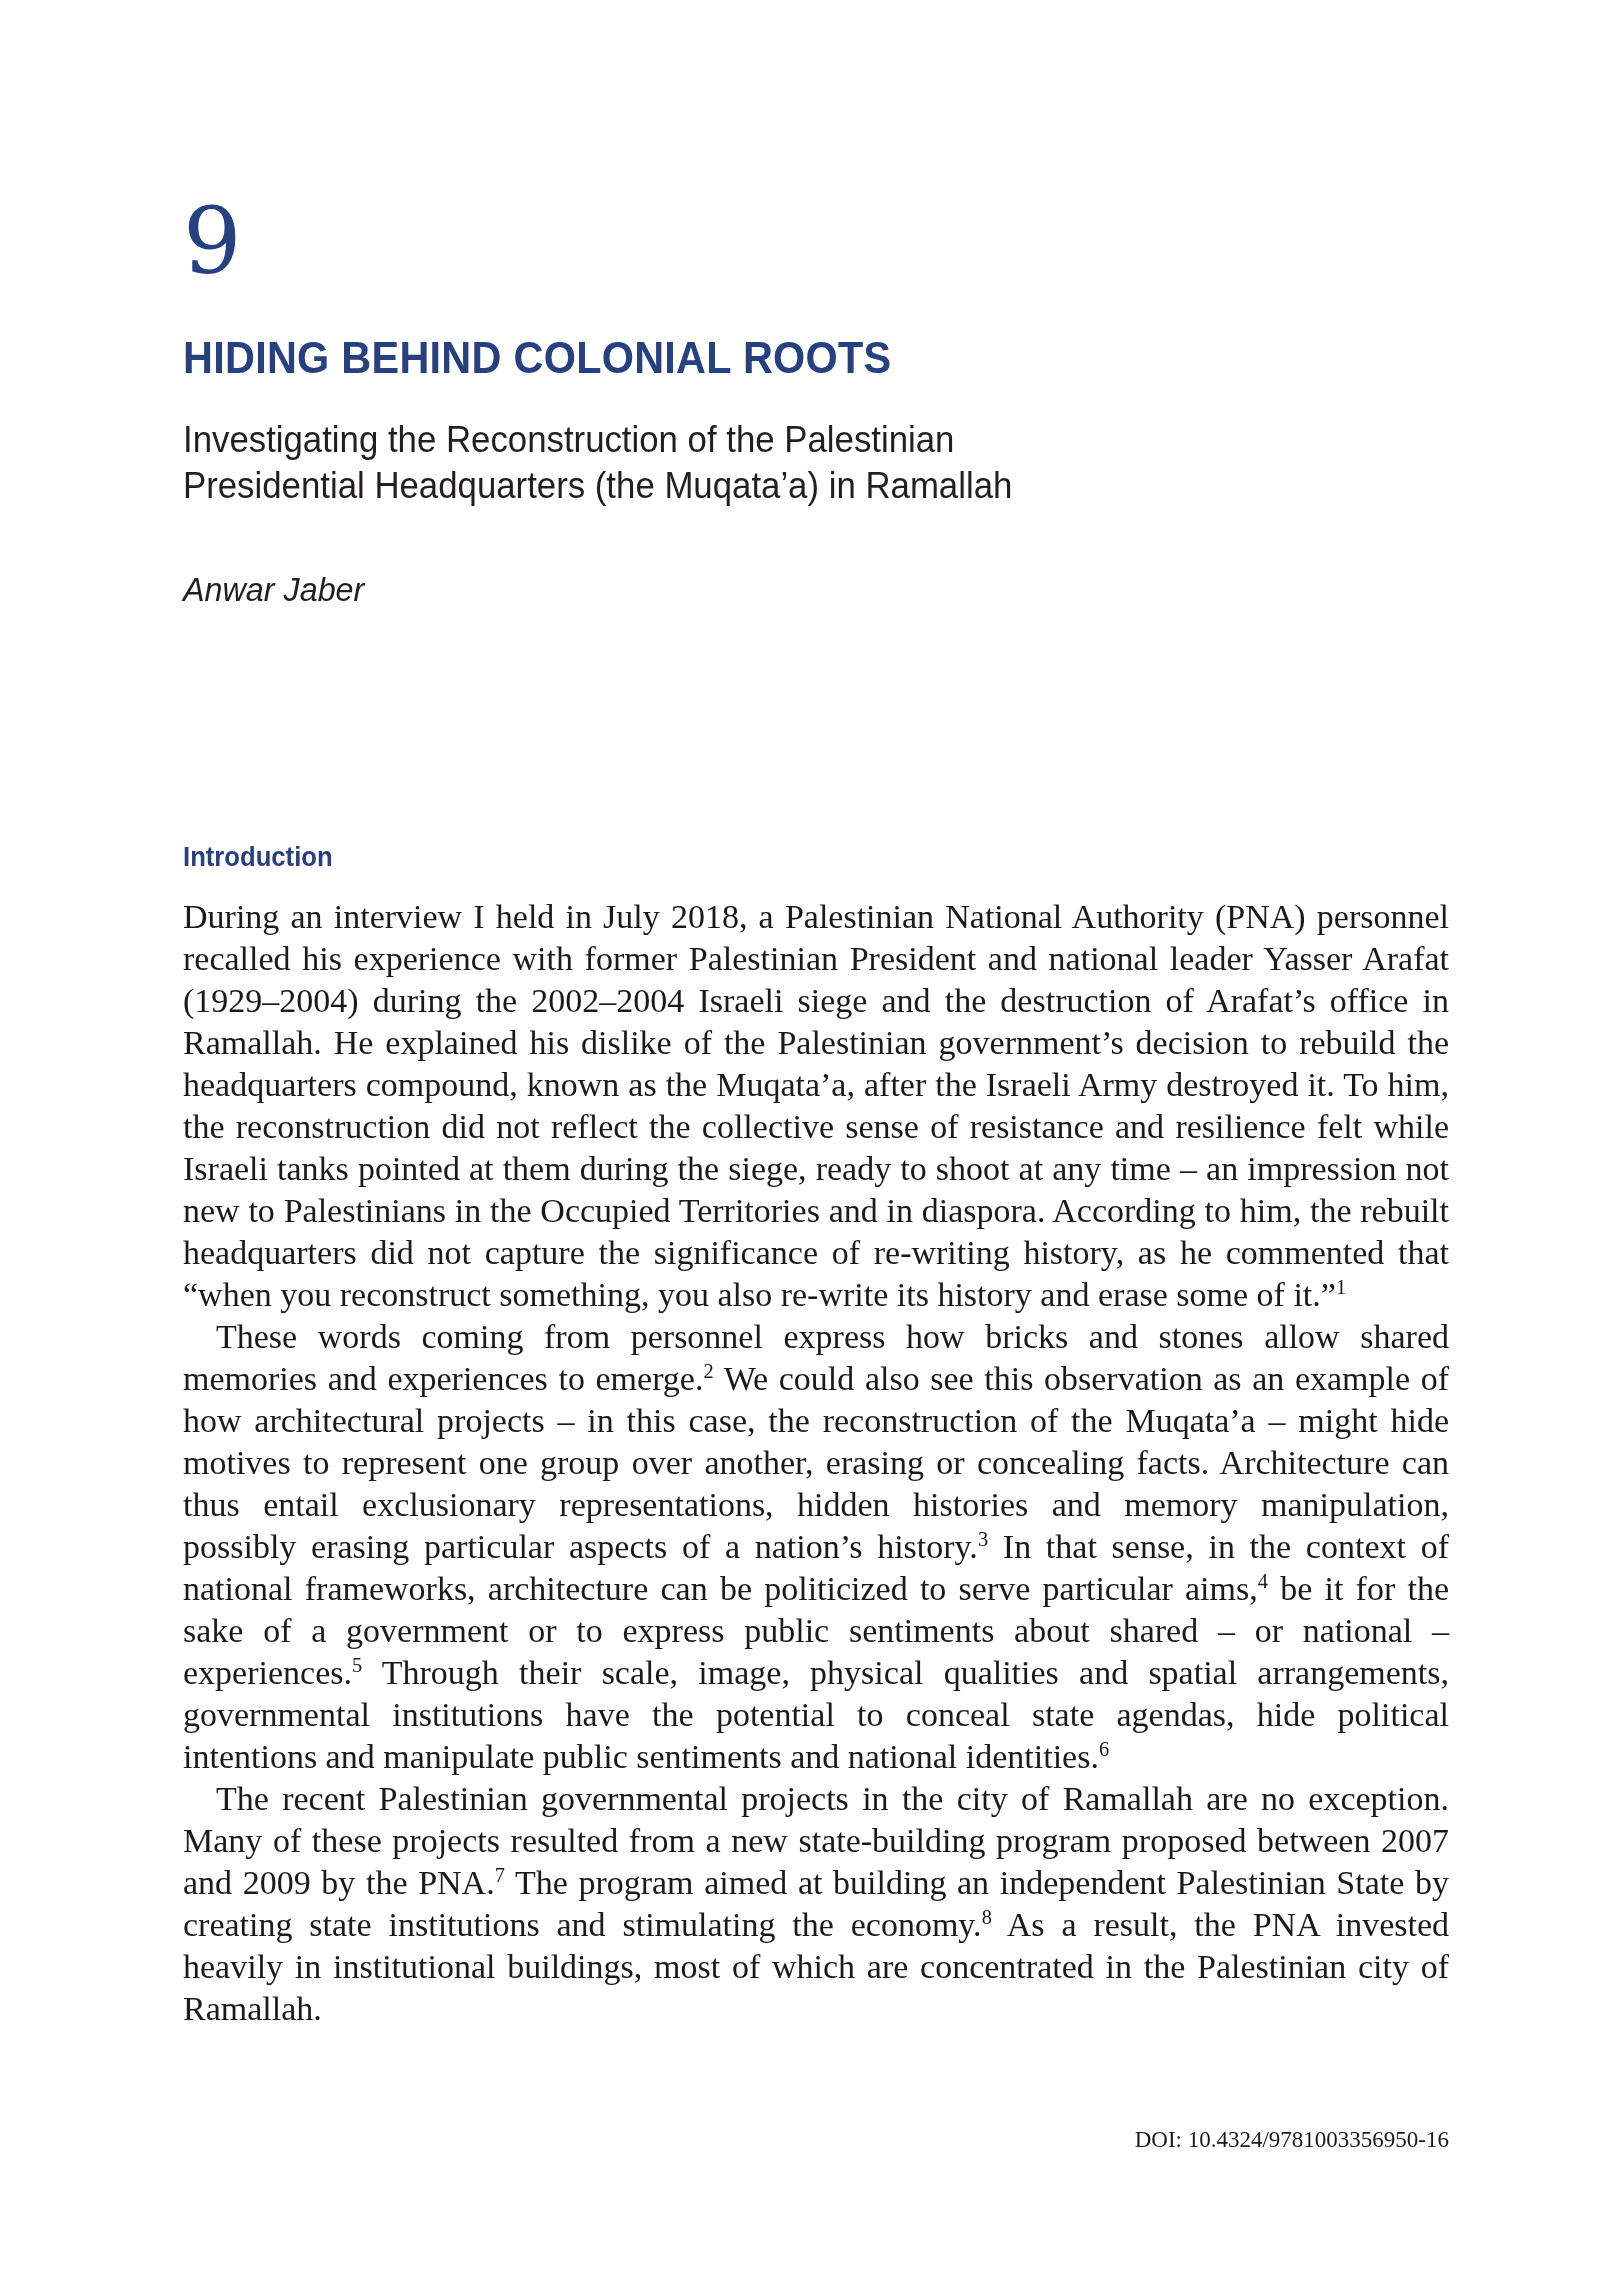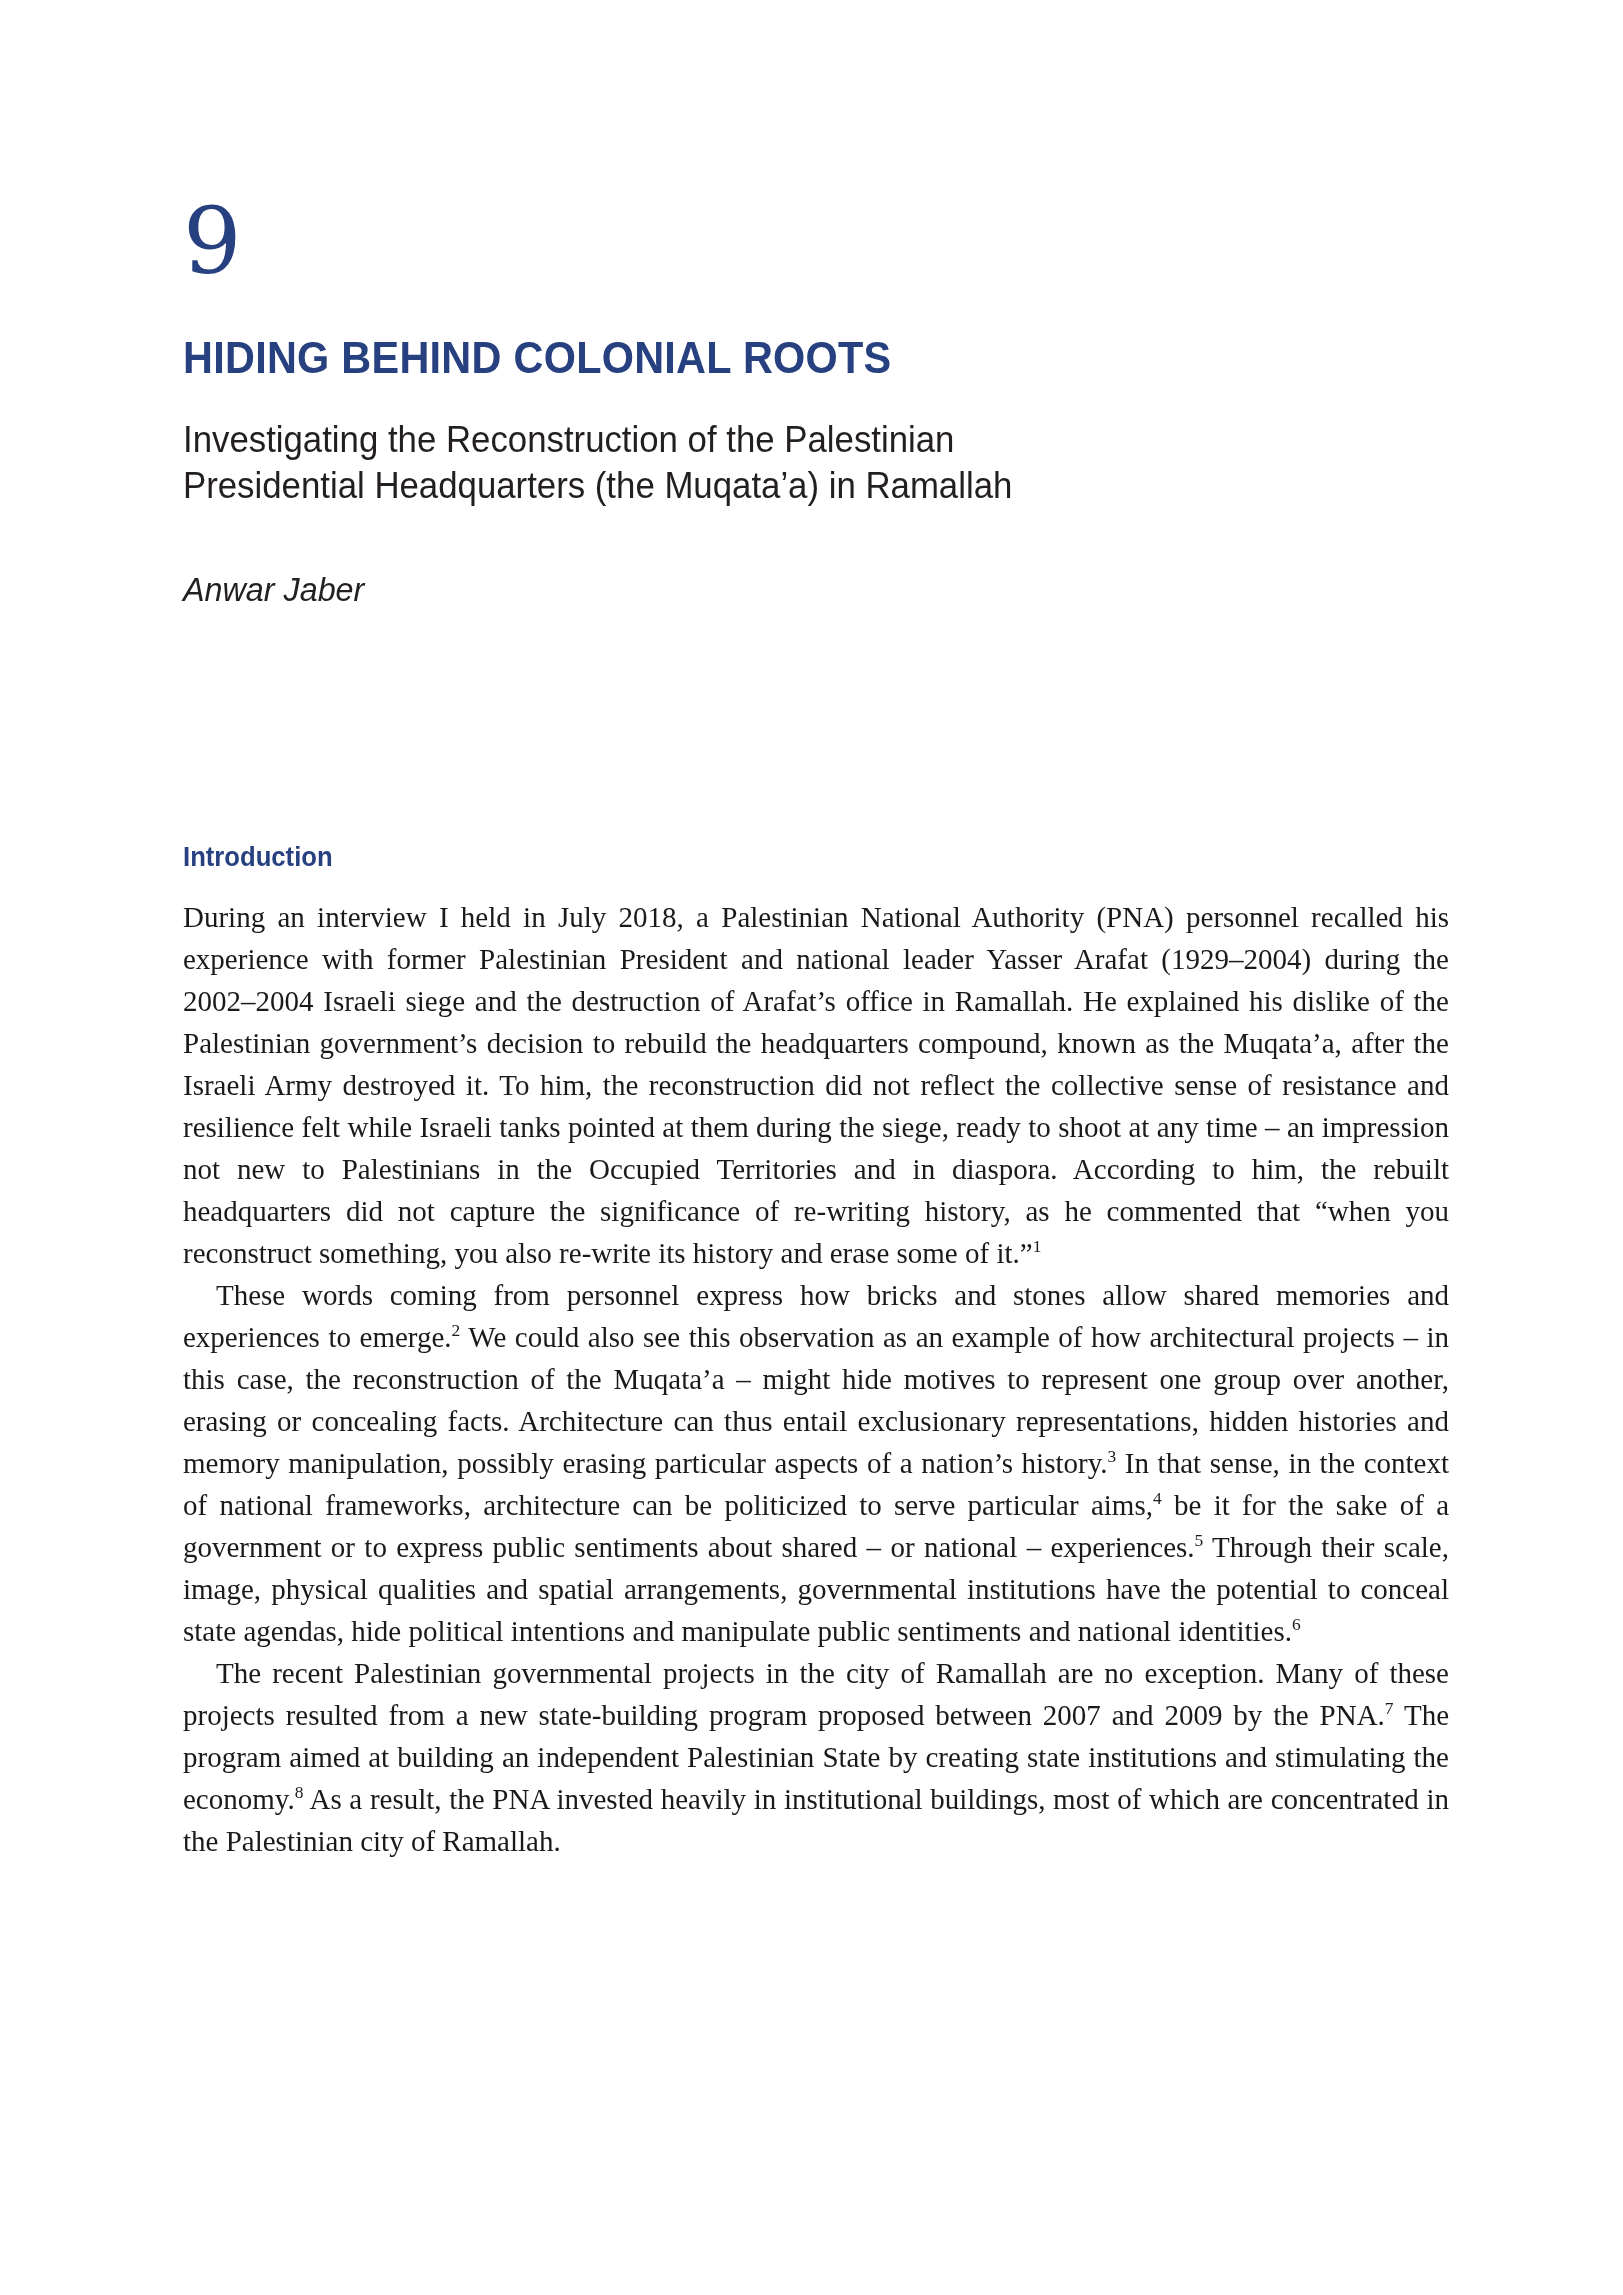--- a/index.html
+++ b/index.html
@@ -100,21 +100,21 @@
     transform-origin: left center;
   }
 
   
   .body-text {
     padding-top: 23px;
   }
   .body-text p {
     color: #1a1a1a;
     font-family: "Liberation Serif", "DejaVu Serif", serif;
-    font-size: 29px;
+    font-size: 34px;
     line-height: 42px;
     text-align: justify;
     text-justify: inter-word;
     margin: 0;
     hyphens: manual;
   }
   .body-text p.indent {
     text-indent: 33px;
   }
   .body-text sup {
@@ -157,15 +157,16 @@
     <h3 class="section-heading">Introduction</h3>
 
     <div class="body-text" id="body-text">
         <p>During an interview I held in July 2018, a Palestinian National Authority (PNA) personnel recalled his experience with former Palestinian President and national leader Yasser Arafat (1929–2004) during the 2002–2004 Israeli siege and the destruction of Arafat’s office in Ramallah. He explained his dislike of the Palestinian government’s decision to rebuild the headquarters compound, known as the Muqata’a, after the Israeli Army destroyed it. To him, the reconstruction did not reflect the collective sense of resistance and resilience felt while Israeli tanks pointed at them during the siege, ready to shoot at any time – an impression not new to Palestinians in the Occupied Territories and in diaspora. According to him, the rebuilt headquarters did not capture the significance of re-writing history, as he commented that “when you reconstruct something, you also re-write its history and erase some of it.”<sup>1</sup></p>
         <p class="indent">These words coming from personnel express how bricks and stones allow shared memories and experiences to emerge.<sup>2</sup> We could also see this observation as an example of how architectural projects – in this case, the reconstruction of the Muqata’a – might hide motives to represent one group over another, erasing or concealing facts. Architecture can thus entail exclusionary representations, hidden histories and memory manipulation, possibly erasing particular aspects of a nation’s history.<sup>3</sup> In that sense, in the context of national frameworks, architecture can be politicized to serve particular aims,<sup>4</sup> be it for the sake of a government or to express public sentiments about shared – or national – experiences.<sup>5</sup> Through their scale, image, physical qualities and spatial arrangements, governmental institutions have the potential to conceal state agendas, hide political intentions and manipulate public sentiments and national identities.<sup>6</sup></p>
         <p class="indent">The recent Palestinian governmental projects in the city of Ramallah are no exception. Many of these projects resulted from a new state-building program proposed between 2007 and 2009 by the PNA.<sup>7</sup> The program aimed at building an independent Palestinian State by creating state institutions and stimulating the economy.<sup>8</sup> As a result, the PNA invested heavily in institutional buildings, most of which are concentrated in the Palestinian city of Ramallah.</p>
       </div>
 
   </div>
 
+  <div class="doi-footer">DOI: 10.4324/9781003356950-16</div>
 
 </div>
 
 
 </body></html>

